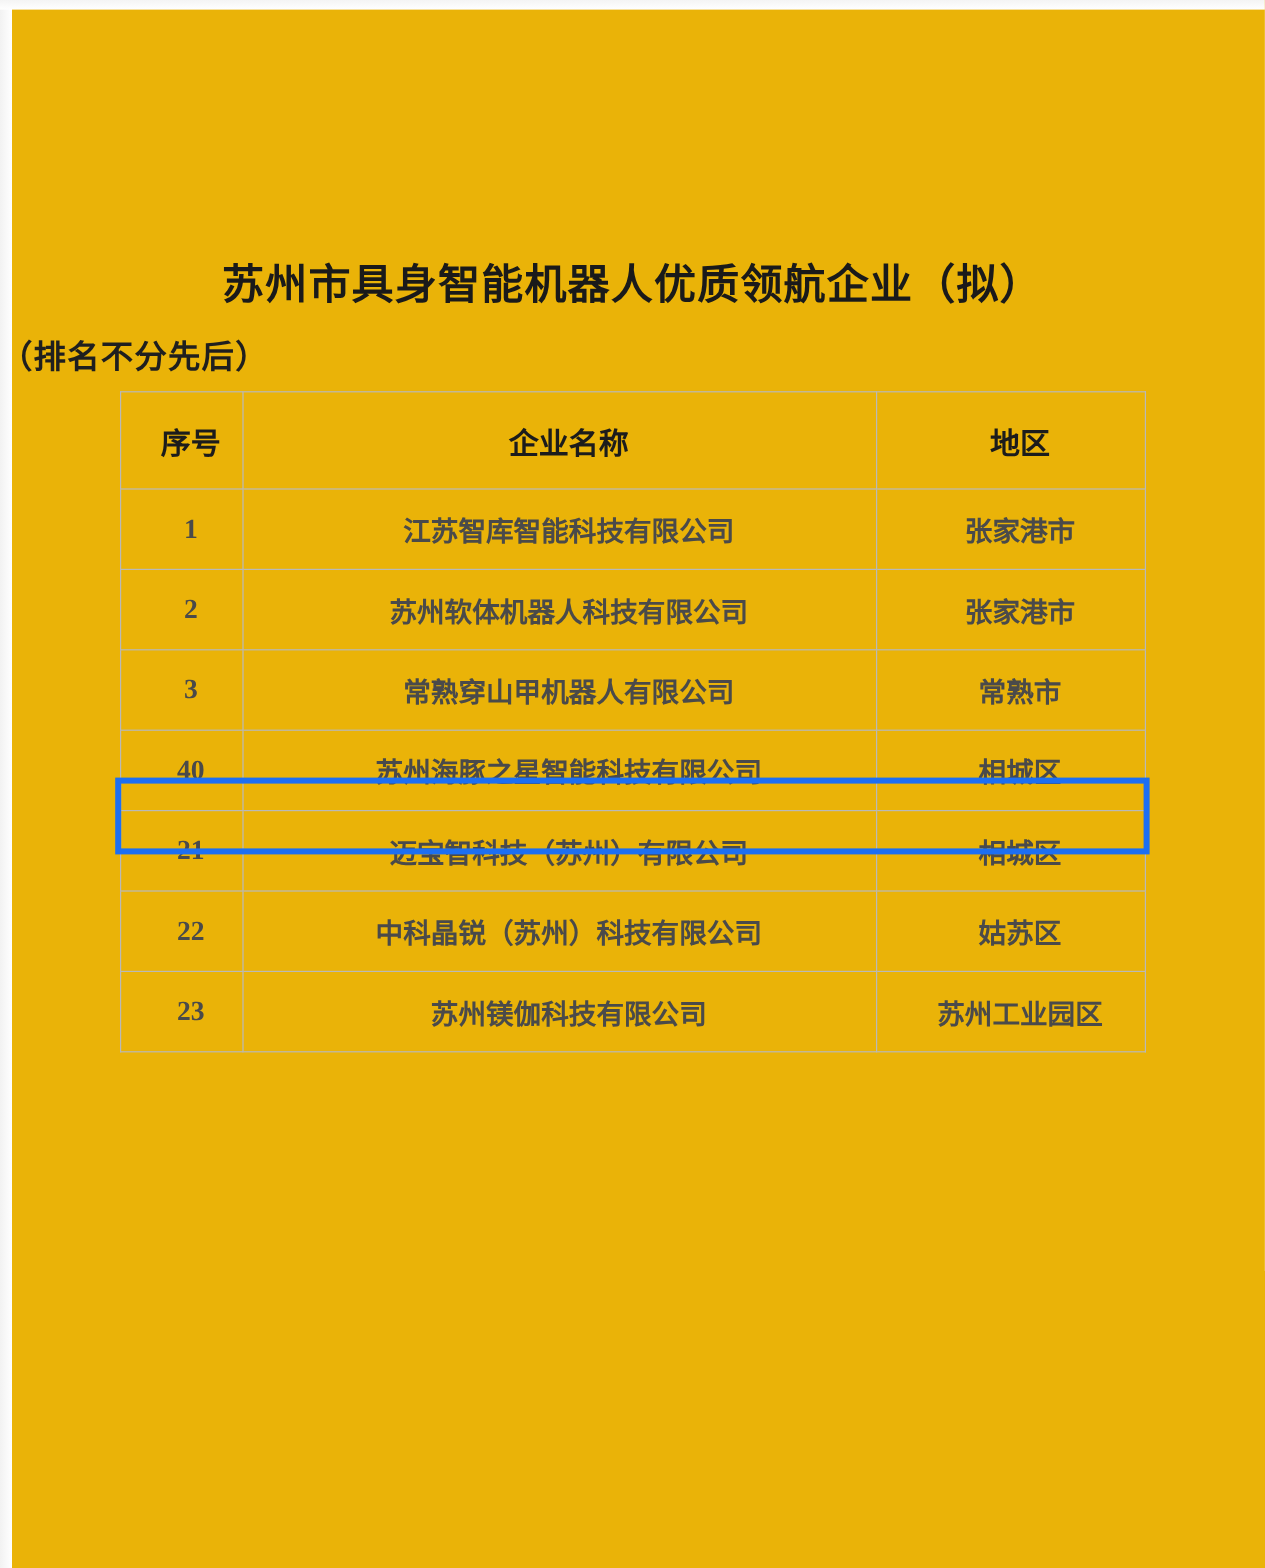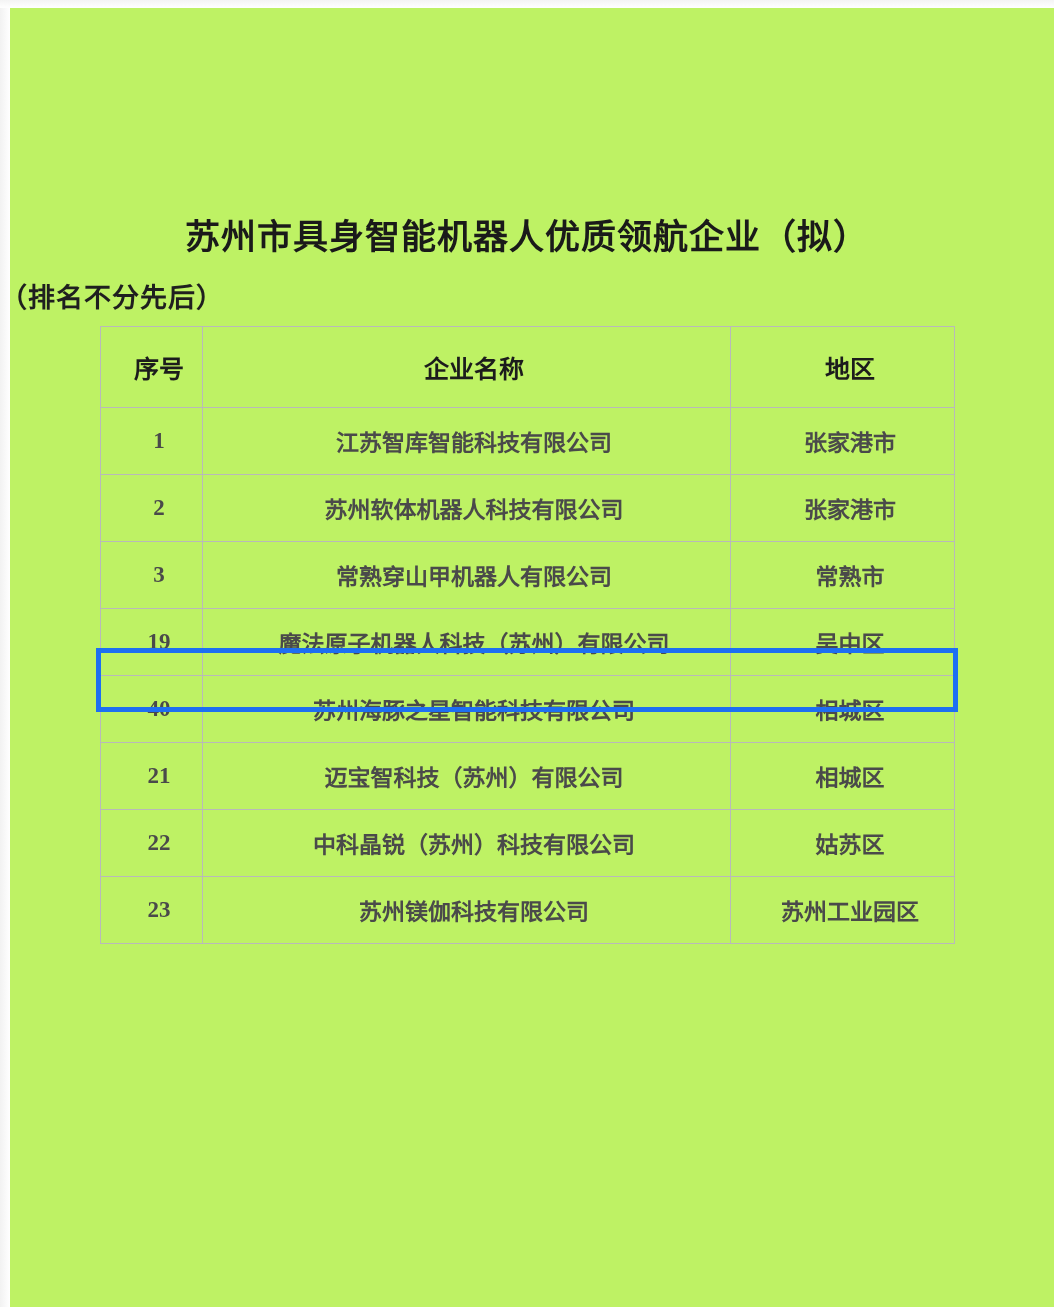--- a/index.html
+++ b/index.html
@@ -12,21 +12,21 @@
     background: #ffffff;
     font-family: "Liberation Serif", "DejaVu Serif", serif;
     position: relative;
     overflow: hidden;
   }
   .page {
     position: absolute;
     left: 0; top: 0;
     width: 1054px;
     height: 1307px;
-    background: #bef264;
+    background: #eab308;
   }
   
   .scan-edge-left {
     position: absolute;
     left: 0; top: 0;
     width: 10px; height: 1307px;
     background: linear-gradient(to right, #f2f2f2, #ffffff);
   }
   .scan-edge-top {
     position: absolute;
@@ -145,25 +145,20 @@
         <tr>
           <td>2</td>
           <td>苏州软体机器人科技有限公司</td>
           <td>张家港市</td>
         </tr>
         <tr>
           <td>3</td>
           <td>常熟穿山甲机器人有限公司</td>
           <td>常熟市</td>
         </tr>
-        <tr>
-          <td>19</td>
-          <td>魔法原子机器人科技（苏州）有限公司</td>
-          <td>吴中区</td>
-        </tr>
         <tr class="highlight-row">
           <td>40</td>
           <td>苏州海豚之星智能科技有限公司</td>
           <td>相城区</td>
         </tr>
         <tr>
           <td>21</td>
           <td>迈宝智科技（苏州）有限公司</td>
           <td>相城区</td>
         </tr>

